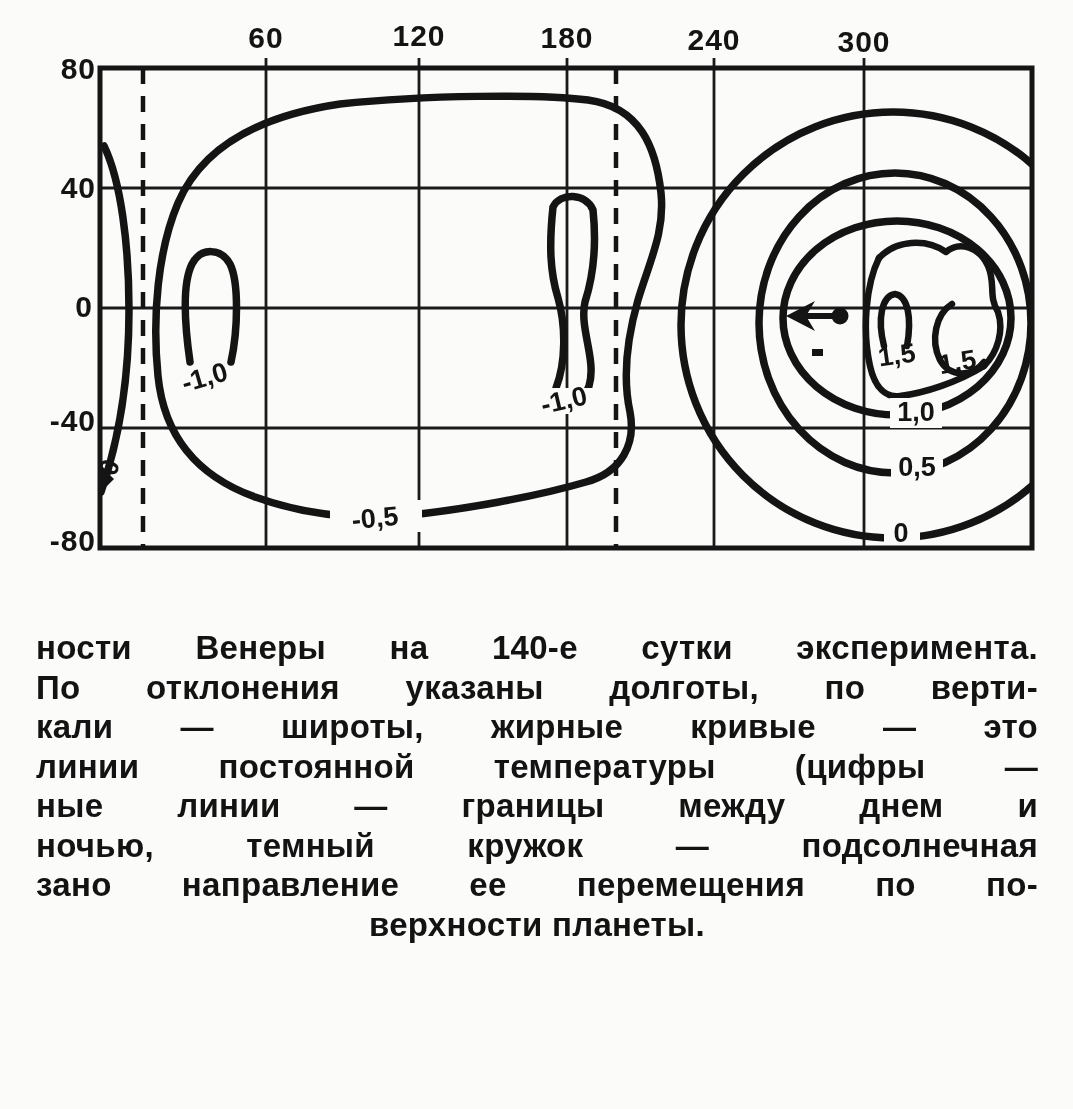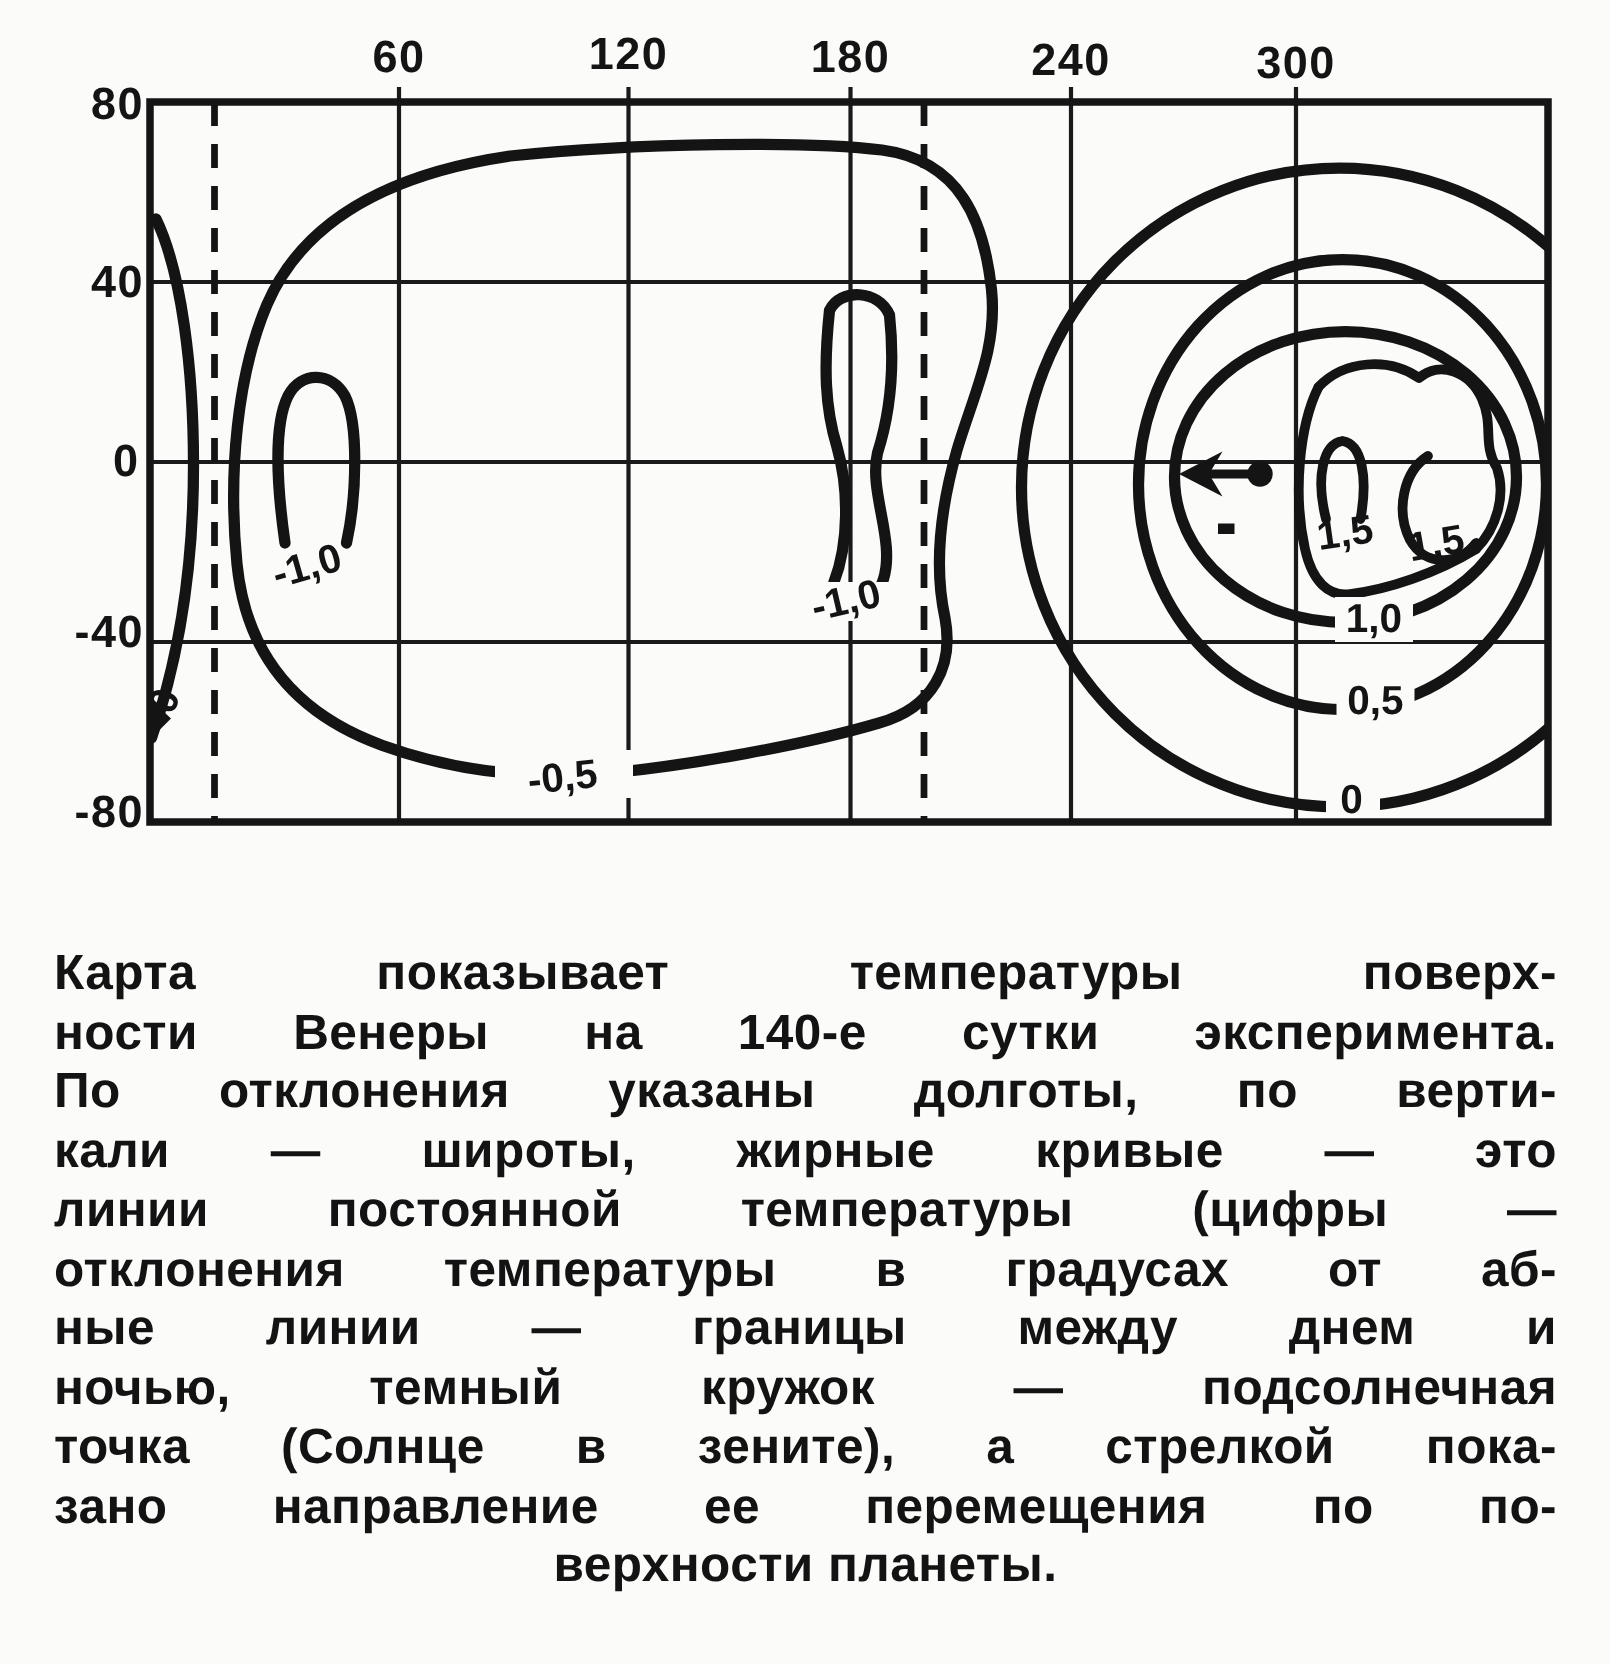--- a/index.html
+++ b/index.html
@@ -120,26 +120,23 @@
         <text class="clabel" x="898" y="364" text-anchor="middle" transform="rotate(-8 898 364)">1,5</text>
         <text class="clabel" x="959" y="371" text-anchor="middle" transform="rotate(-10 959 371)">1,5</text>
         <text class="clabel" x="916" y="421" text-anchor="middle">1,0</text>
         <text class="clabel" x="917" y="476" text-anchor="middle">0,5</text>
         <text class="clabel" x="901" y="542" text-anchor="middle">0</text>
       </g>
     </svg>
   </div>
 
   <div class="caption">
-    <div class="cap-line">Карта показывает температуры поверх-</div>
     <div class="cap-line">ности Венеры на 140-е сутки эксперимента.</div>
     <div class="cap-line">По отклонения указаны долготы, по верти-</div>
     <div class="cap-line">кали — широты, жирные кривые — это</div>
     <div class="cap-line">линии постоянной температуры (цифры —</div>
-    <div class="cap-line">отклонения температуры в градусах от аб-</div>
     <div class="cap-line">ные линии — границы между днем и</div>
     <div class="cap-line">ночью, темный кружок — подсолнечная</div>
-    <div class="cap-line">точка (Солнце в зените), а стрелкой пока-</div>
     <div class="cap-line">зано направление ее перемещения по по-</div>
     <div class="cap-line center">верхности планеты.</div>
   </div>
 
 </div>
 
 </body></html>

